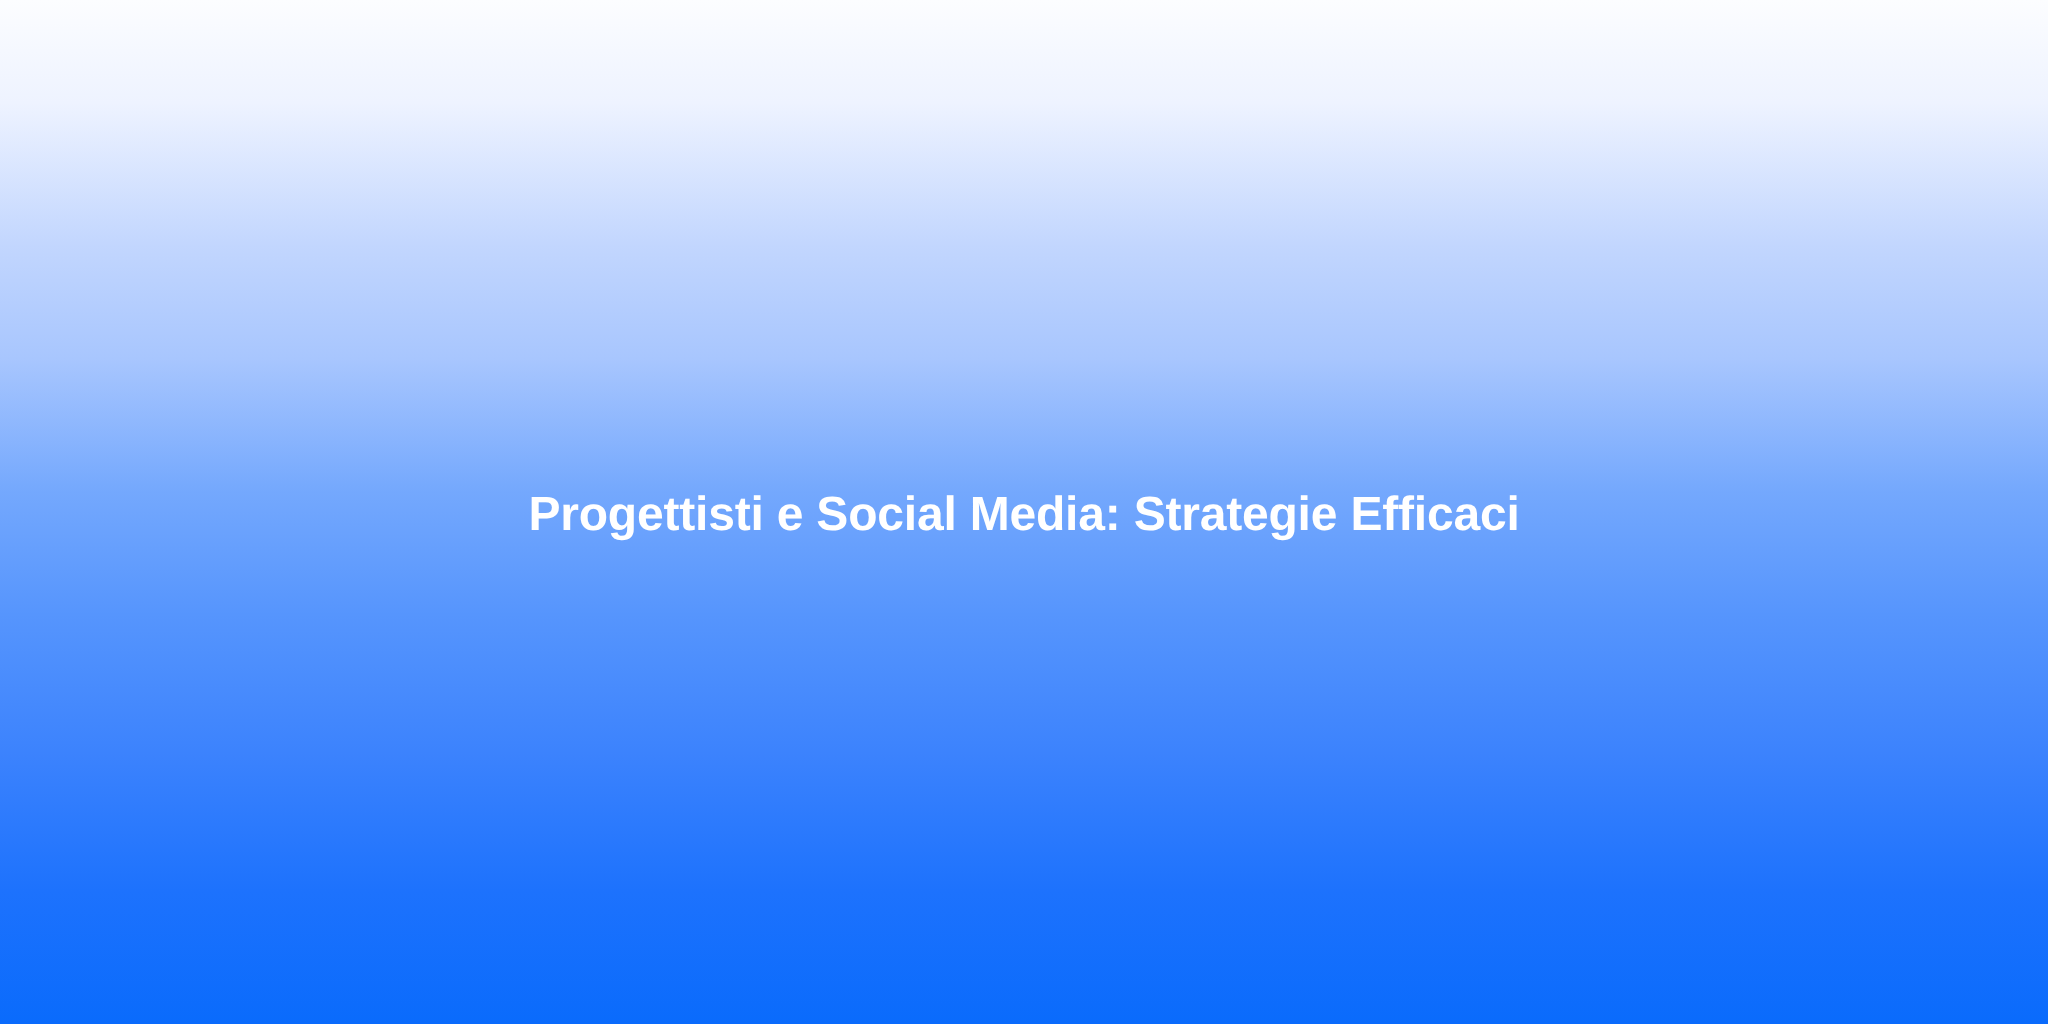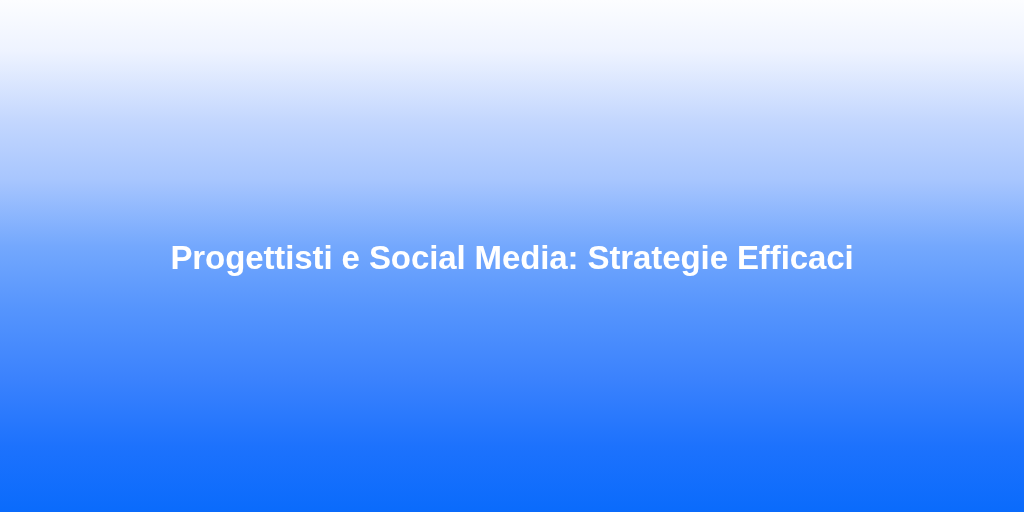--- a/index.html
+++ b/index.html
@@ -40,21 +40,21 @@
         #0a6bfc 100%
     );
   }
 
   
   .banner-title {
     margin: 0;
     padding: 0 60px;
     color: #ffffff;
     font-family: "Liberation Sans", sans-serif;
-    font-size: 33px;
+    font-size: 24px;
     font-weight: 700;
     line-height: 1.25;
     letter-spacing: -0.1px;
     text-align: center;
     white-space: nowrap;
     
     transform: translateY(2px);
   }
 </style>
 </head>

